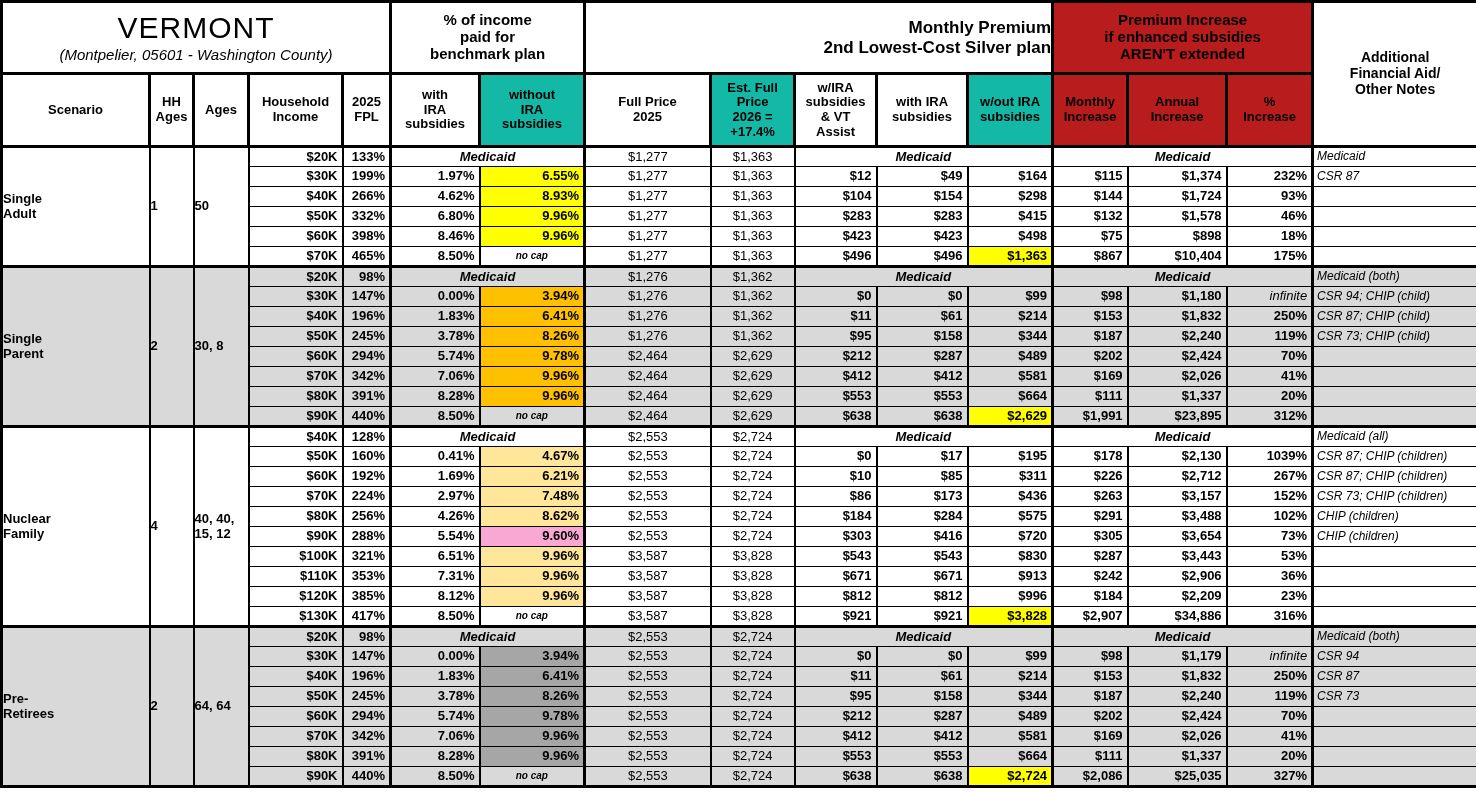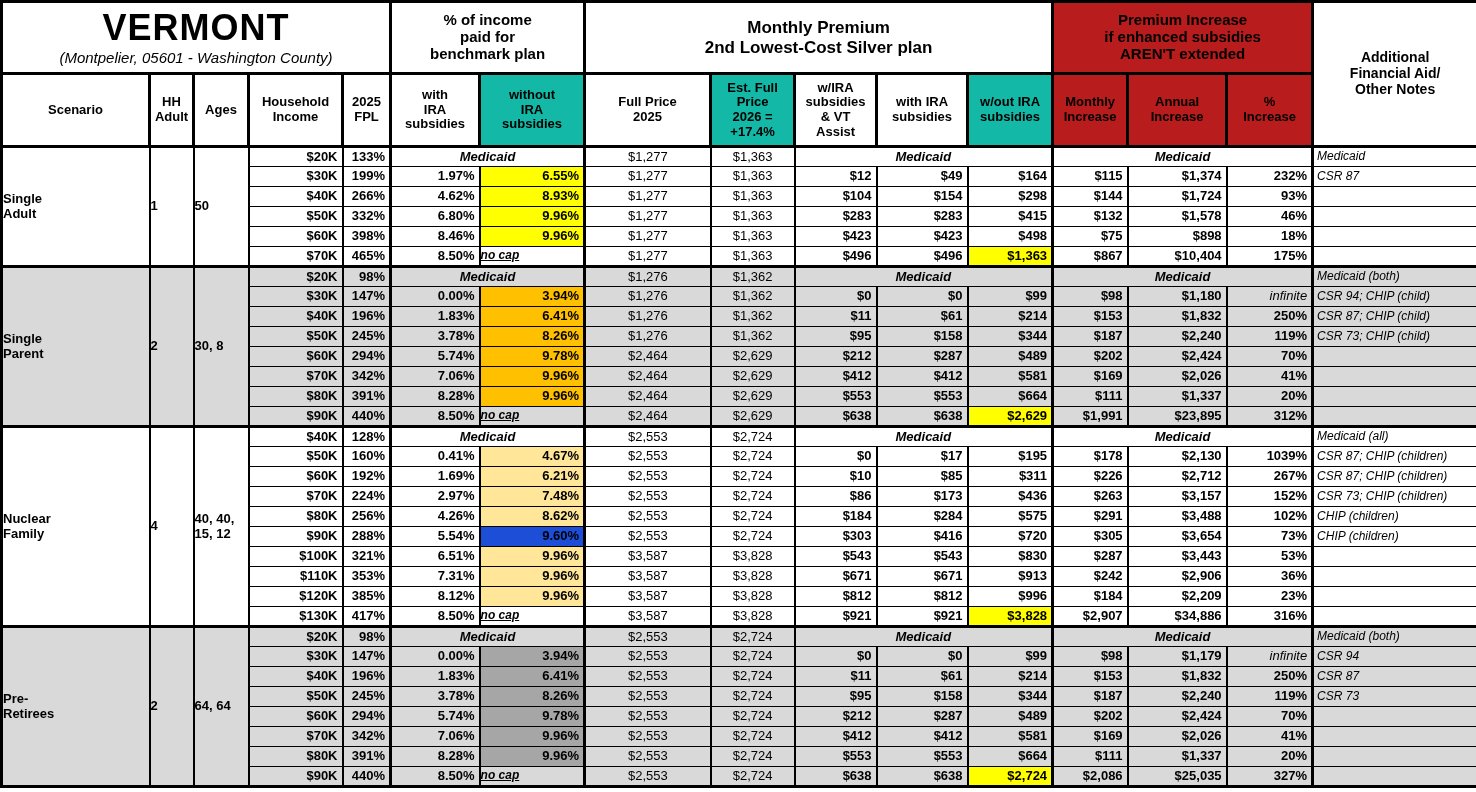--- a/index.html
+++ b/index.html
@@ -1,33 +1,33 @@
 <!DOCTYPE html>
 <html><head>
 <meta charset="utf-8">
 <style>
   html,body { margin:0; padding:0; background:#fff; font-family:"Liberation Sans", sans-serif; }
   table { border-collapse:collapse; table-layout:fixed; width:1476px; border:3px solid #000; }
   td, th { border:1px solid #000; border-left-width:2px; border-right-width:2px;
            overflow:hidden; vertical-align:middle; line-height:1.12; padding:0; color:#000; }
   thead th { border-width:3px; background:#fff; }
   .title-cell { text-align:center; }
-  .state-title { font-size:36px; font-weight:bold; letter-spacing:1px; }
+  .state-title { font-size:30px; font-weight:normal; letter-spacing:1px; }
   .state-sub { font-size:15px; font-style:italic; font-weight:normal; margin-top:2px; }
   .grp { text-align:center; font-weight:bold; white-space:pre-line; font-size:15px; }
-  .grp-premium { font-size:17px; }
+  .grp-premium { font-size:17px;text-align:right; }
   .notes-hdr { font-size:14px; }
   .th2 { text-align:center; font-weight:bold; font-size:13px; white-space:pre-line; }
   .bg-yellow { background:#14b8a6; }
   .bg-orange { background:#b91c1c; }
   .num { font-weight:bold; text-align:right; padding-right:4px; font-size:13px; }
   .ctr { font-weight:normal; text-align:center; font-size:13px; }
   .scen { font-weight:bold; text-align:left; font-size:13px; white-space:pre-line; }
   .medicaid { font-weight:bold; font-style:italic; text-align:center; font-size:13px; }
-  .nocap { font-weight:bold; font-style:italic; font-size:12px;text-decoration:underline; }
+  .nocap { font-weight:bold; font-style:italic; text-align:center; font-size:10px; }
   .inf { font-weight:normal; font-style:italic;margin-top:11px; }
   .note { font-weight:normal; font-style:italic; text-align:left; padding-left:3px;
           font-size:12px; white-space:nowrap; }
   .sec-top td { border-top-width:3px; }
   .gl3 { border-left-width:3px; }
   tbody tr { height:20px; }
 </style>
 </head>
 <body>
 
@@ -64,21 +64,21 @@
       <th colspan="3" class="grp bg-orange">Premium Increase
 if enhanced subsidies
 AREN'T extended</th>
       <th rowspan="2" class="grp notes-hdr">Additional
 Financial Aid/
 Other Notes</th>
     </tr>
     <tr style="height:73px">
       <th class="th2">Scenario</th>
       <th class="th2">HH
-Adult</th>
+Ages</th>
       <th class="th2">Ages</th>
       <th class="th2">Household
 Income</th>
       <th class="th2">2025
 FPL</th>
       <th class="th2">with
 IRA
 subsidies</th>
       <th class="th2 bg-yellow">without
 IRA
@@ -386,21 +386,21 @@
         <td class="num">$575</td>
         <td class="num gl3">$291</td>
         <td class="num">$3,488</td>
         <td class="num">102%</td>
         <td class="note gl3">CHIP (children)</td>
       </tr>
       <tr style="background: rgb(255, 255, 255);">
         <td class="num">$90K</td>
         <td class="num">288%</td>
         <td class="num gl3">5.54%</td>
-        <td class="num" style="background: #1d4ed8;">9.60%</td>
+        <td class="num" style="background: #f9a8d4;">9.60%</td>
         <td class="ctr gl3">$2,553</td>
         <td class="ctr">$2,724</td>
         <td class="num">$303</td>
         <td class="num">$416</td>
         <td class="num">$720</td>
         <td class="num gl3">$305</td>
         <td class="num">$3,654</td>
         <td class="num">73%</td>
         <td class="note gl3">CHIP (children)</td>
       </tr>

